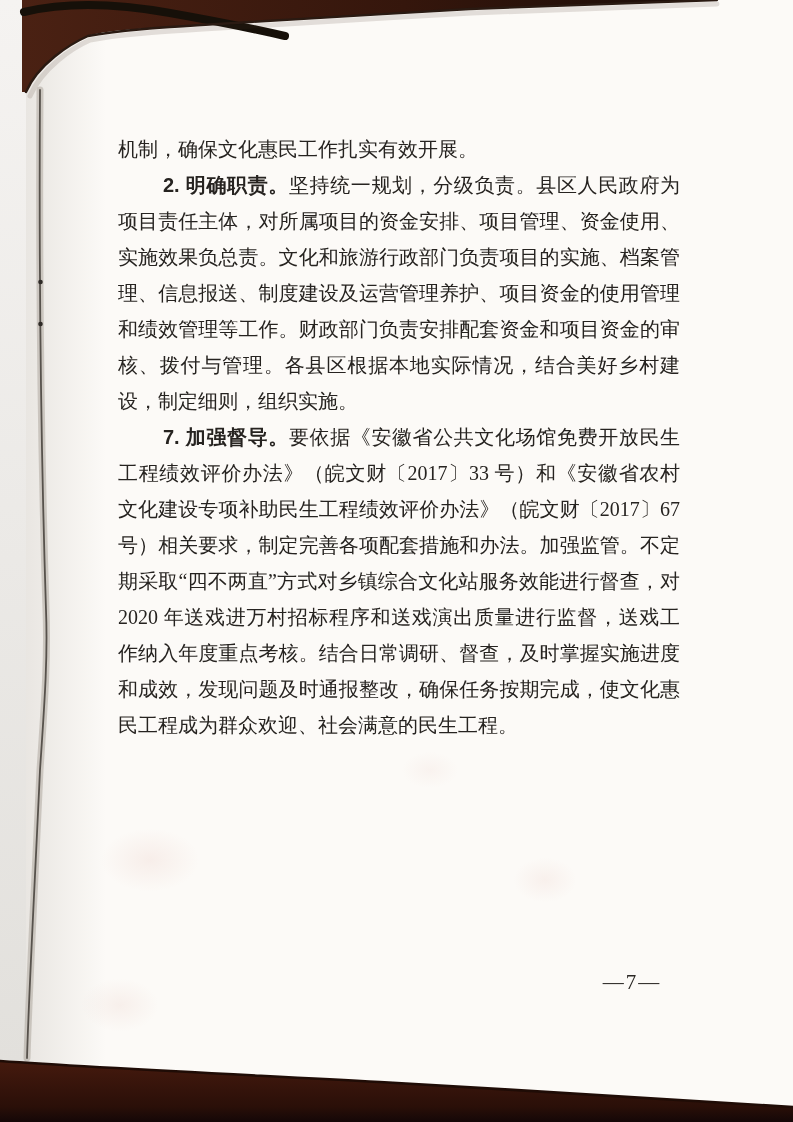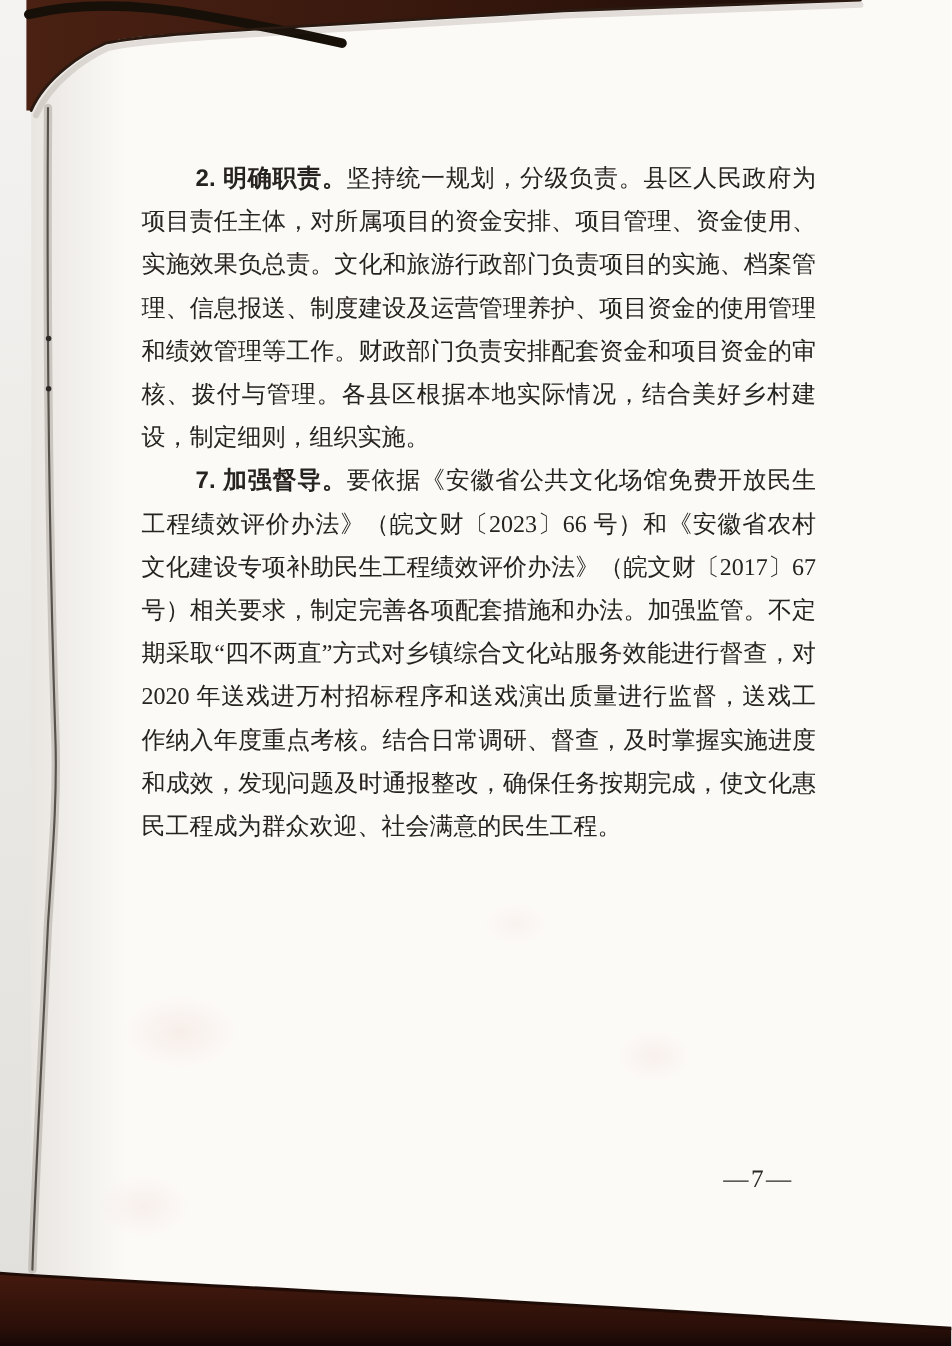--- a/index.html
+++ b/index.html
@@ -84,17 +84,18 @@
   <path d="M24,12 C70,1 120,4 170,13 C215,21 255,29 285,36" fill="none" stroke-width="8" stroke-linecap="round" stroke="#161009"></path>
 
   <path d="M26,92 C38,64 70,44 88,36 C115,30.5 150,28 250,22 C300,19 400,13 470,9 C600,4 700,1 717,0" fill="none" stroke="#2a1a12" stroke-width="2.4" stroke-linecap="round"></path>
   <path d="M30,96 C42,68 72,48 90,40 C117,34.5 152,32 252,26 C302,23 402,17 472,13 C602,8 700,5 717,4" fill="none" stroke="rgba(70,50,35,0.14)" stroke-width="5" stroke-linecap="round"></path>
 
   <path d="M0,1061 C100,1068 230,1074 380,1082 C520,1090 680,1100 793,1107 L793,1122 L0,1122 Z" fill="url(#deskBottomGrad)"></path>
   <path d="M0,1061 C100,1068 230,1074 380,1082 C520,1090 680,1100 793,1107" fill="none" stroke="#1f0c06" stroke-width="2.6" stroke-linecap="round"></path>
 </svg>
 
 <div class="doc-body" style="color: rgb(38, 35, 32);">
+    <p class=""><span>机制，确保文化惠民工作扎实有效开展。</span></p>
     <p class="indent"><span class="bold">2. 明确职责。</span><span>坚持统一规划，分级负责。县区人民政府为项目责任主体，对所属项目的资金安排、项目管理、资金使用、实施效果负总责。文化和旅游行政部门负责项目的实施、档案管理、信息报送、制度建设及运营管理养护、项目资金的使用管理和绩效管理等工作。财政部门负责安排配套资金和项目资金的审核、拨付与管理。各县区根据本地实际情况，结合美好乡村建设，制定细则，组织实施。</span></p>
-    <p class="indent"><span class="bold">7. 加强督导。</span><span>要依据《安徽省公共文化场馆免费开放民生工程绩效评价办法》（皖文财〔2023〕66 号）和《安徽省农村文化建设专项补助民生工程绩效评价办法》（皖文财〔2017〕67 号）相关要求，制定完善各项配套措施和办法。加强监管。不定期采取“四不两直”方式对乡镇综合文化站服务效能进行督查，对 2020 年送戏进万村招标程序和送戏演出质量进行监督，送戏工作纳入年度重点考核。结合日常调研、督查，及时掌握实施进度和成效，发现问题及时通报整改，确保任务按期完成，使文化惠民工程成为群众欢迎、社会满意的民生工程。</span></p>
+    <p class="indent"><span class="bold">7. 加强督导。</span><span>要依据《安徽省公共文化场馆免费开放民生工程绩效评价办法》（皖文财〔2017〕33 号）和《安徽省农村文化建设专项补助民生工程绩效评价办法》（皖文财〔2017〕67 号）相关要求，制定完善各项配套措施和办法。加强监管。不定期采取“四不两直”方式对乡镇综合文化站服务效能进行督查，对 2020 年送戏进万村招标程序和送戏演出质量进行监督，送戏工作纳入年度重点考核。结合日常调研、督查，及时掌握实施进度和成效，发现问题及时通报整改，确保任务按期完成，使文化惠民工程成为群众欢迎、社会满意的民生工程。</span></p>
   </div>
 
 <div class="page-number">—7—</div>
 
 </body></html>

